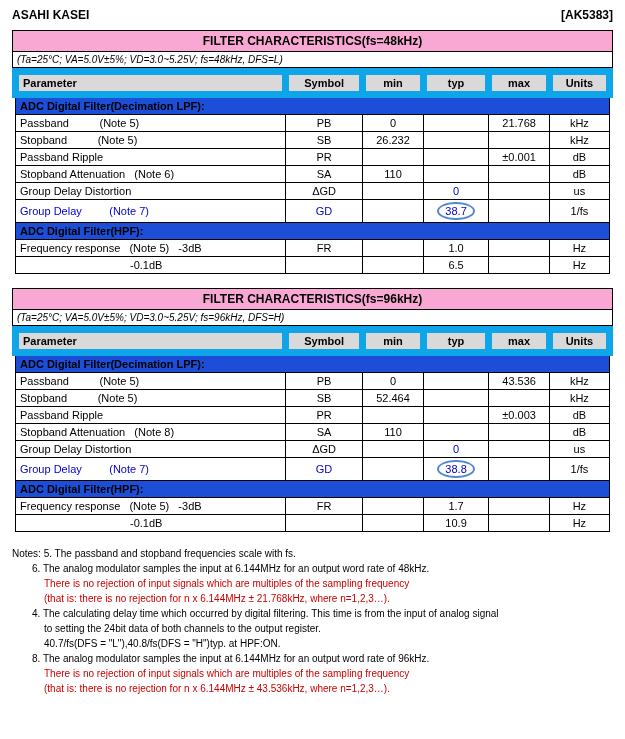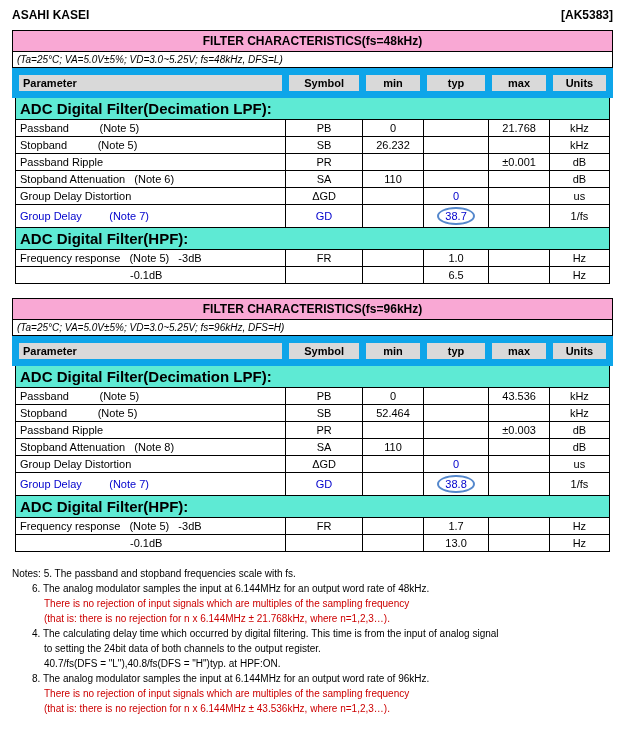--- a/index.html
+++ b/index.html
@@ -49,24 +49,24 @@
       text-align: center;
     }
     table th.left { text-align: left; }
     table td {
       border: 1px solid #000;
       padding: 2px 4px;
       text-align: center;
     }
     table td.param { text-align: left; min-width: 160px; }
     .subheader td {
-      background: #5eead4;
+      background: #1d4ed8;
       font-weight: bold;
       text-align: left;
-      font-size: 15px;
+      font-size: 11px;
       margin-top: 16px;
     }
     .highlight-blue {
       color: #0000cc;
     }
     .circled {
       display: inline-block;
       border: 2px solid #5588cc;
       border-radius: 50%;
       padding: 1px 6px;
@@ -251,21 +251,21 @@
         <td>FR</td>
         <td></td>
         <td>1.7</td>
         <td></td>
         <td>Hz</td>
       </tr>
       <tr>
         <td class="param">&nbsp;&nbsp;&nbsp;&nbsp;&nbsp;&nbsp;&nbsp;&nbsp;&nbsp;&nbsp;&nbsp;&nbsp;&nbsp;&nbsp;&nbsp;&nbsp;&nbsp;&nbsp;&nbsp;&nbsp;&nbsp;&nbsp;&nbsp;&nbsp;&nbsp;&nbsp;&nbsp;&nbsp;&nbsp;&nbsp;&nbsp;&nbsp;&nbsp;&nbsp;&nbsp;&nbsp;-0.1dB</td>
         <td></td>
         <td></td>
-        <td>13.0</td>
+        <td>10.9</td>
         <td></td>
         <td>Hz</td>
       </tr>
     </tbody>
   </table>
 </div>
 
 <div class="notes-section">
   <div>Notes: 5. The passband and stopband frequencies scale with fs.</div>
   <div class="note-indent">6. The analog modulator samples the input at 6.144MHz for an output word rate of 48kHz.</div>

